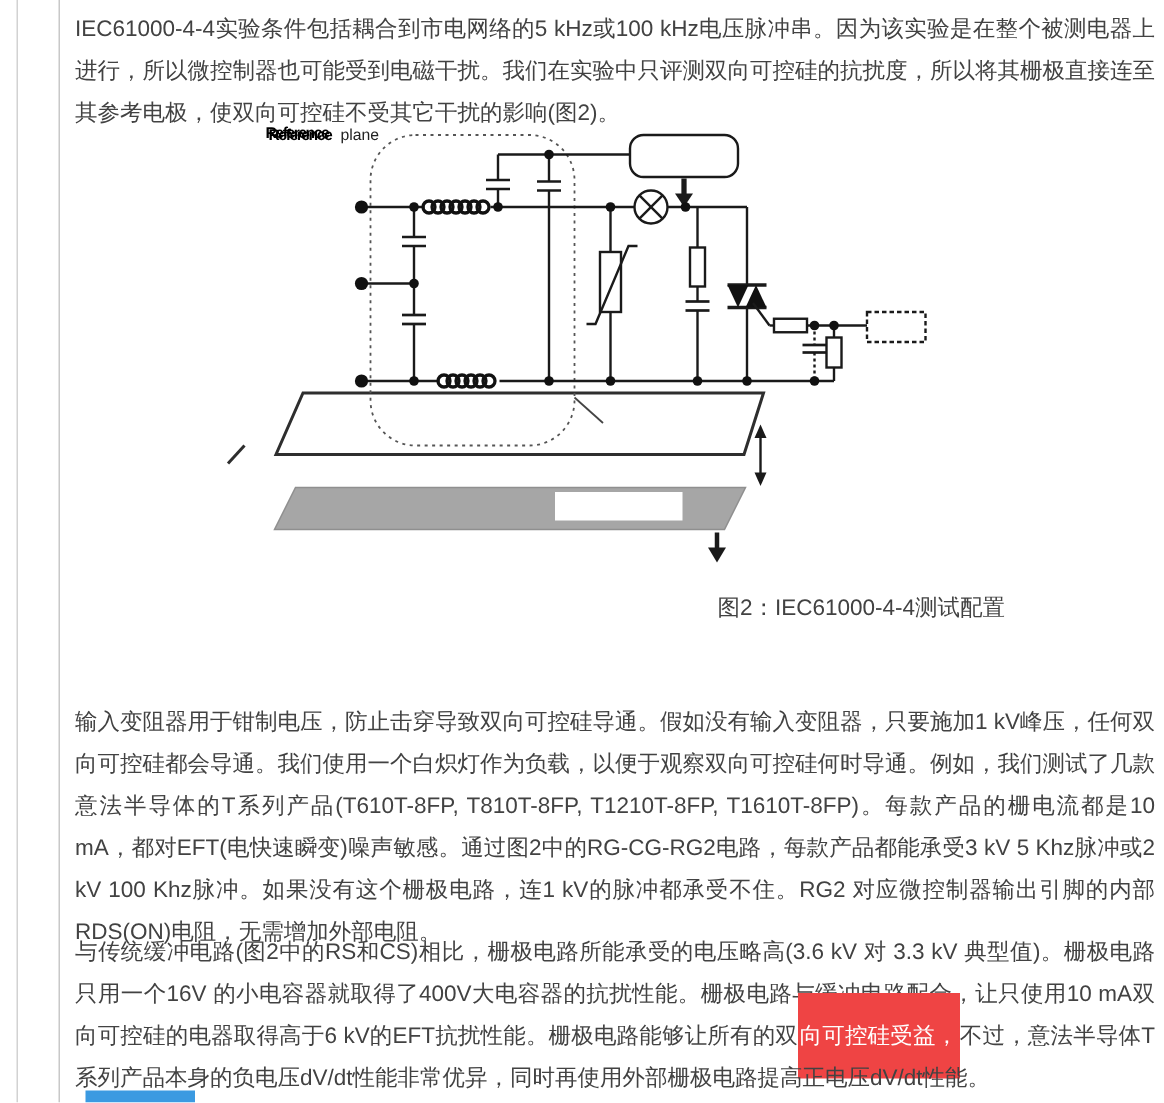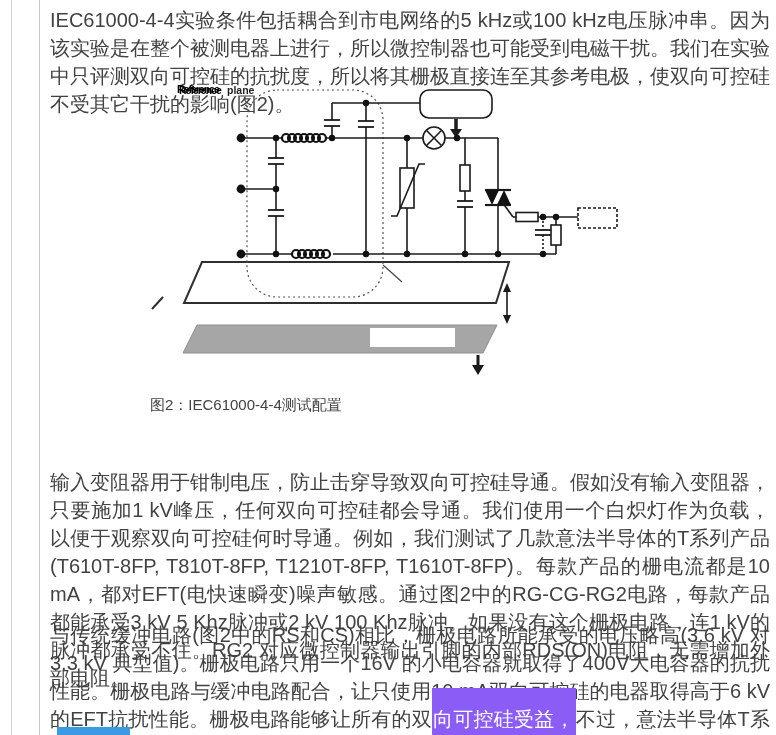--- a/index.html
+++ b/index.html
@@ -1,32 +1,32 @@
 <!DOCTYPE html>
 <html><head>
 <meta charset="utf-8">
 <style>
   html,body{margin:0;padding:0;}
   body{width:776px;height:735px;position:relative;background:#ffffff;overflow:hidden;
        font-family:"Liberation Sans",sans-serif;}
   .rail{position:absolute;top:0;bottom:0;width:1px;}
   .rail1{left:11px;background:#d2d2d2;}
   .rail2{left:39px;background:#c8c8c8;}
-  p.body-text{position:absolute;left:50px;width:720px;margin:0;font-size:20px;
+  p.body-text{position:absolute;left:50px;width:720px;margin:0;font-size:15px;
       line-height:28px;color:#424242;text-align:justify;}
   #p1{top:6px;}
   #p2{top:468px;}
   #p3{top:621px;}
-  .sel{background:#8b5cf6;color:#ffffff;padding:20px 1px;}
+  .sel{background:#ef4444;color:#ffffff;padding:20px 1px;}
   #figure-wrap{position:absolute;left:150px;top:75px;width:520px;height:335px;}
   #fig-label{position:absolute;left:27px;top:8px;height:14px;font-size:10.5px;color:#111;white-space:nowrap;}
   #fig-label .blob{position:absolute;left:0;top:0;font-weight:bold;letter-spacing:-1px;color:#000;}
   #fig-label .blob2{left:2px;top:1px;}
-  #fig-label .suffix{position:absolute;left:50px;top:1px;font-weight:bold;color:#222;}
-  #fig-caption{position:absolute;left:150px;top:396px;width:520px;text-align:left;
+  #fig-label .suffix{position:absolute;left:50px;top:1px;font-weight:normal;color:#222;}
+  #fig-caption{position:absolute;left:150px;top:396px;width:520px;text-align:right;
       font-size:15px;color:#424242;}
   #bottom-bar{position:absolute;left:57px;top:727px;width:73px;height:8px;background:#3b9ae1;}
   svg{position:absolute;left:0;top:0;}
 </style>
 </head>
 <body>
 
 <div class="rail rail1"></div>
 <div class="rail rail2"></div>
 

